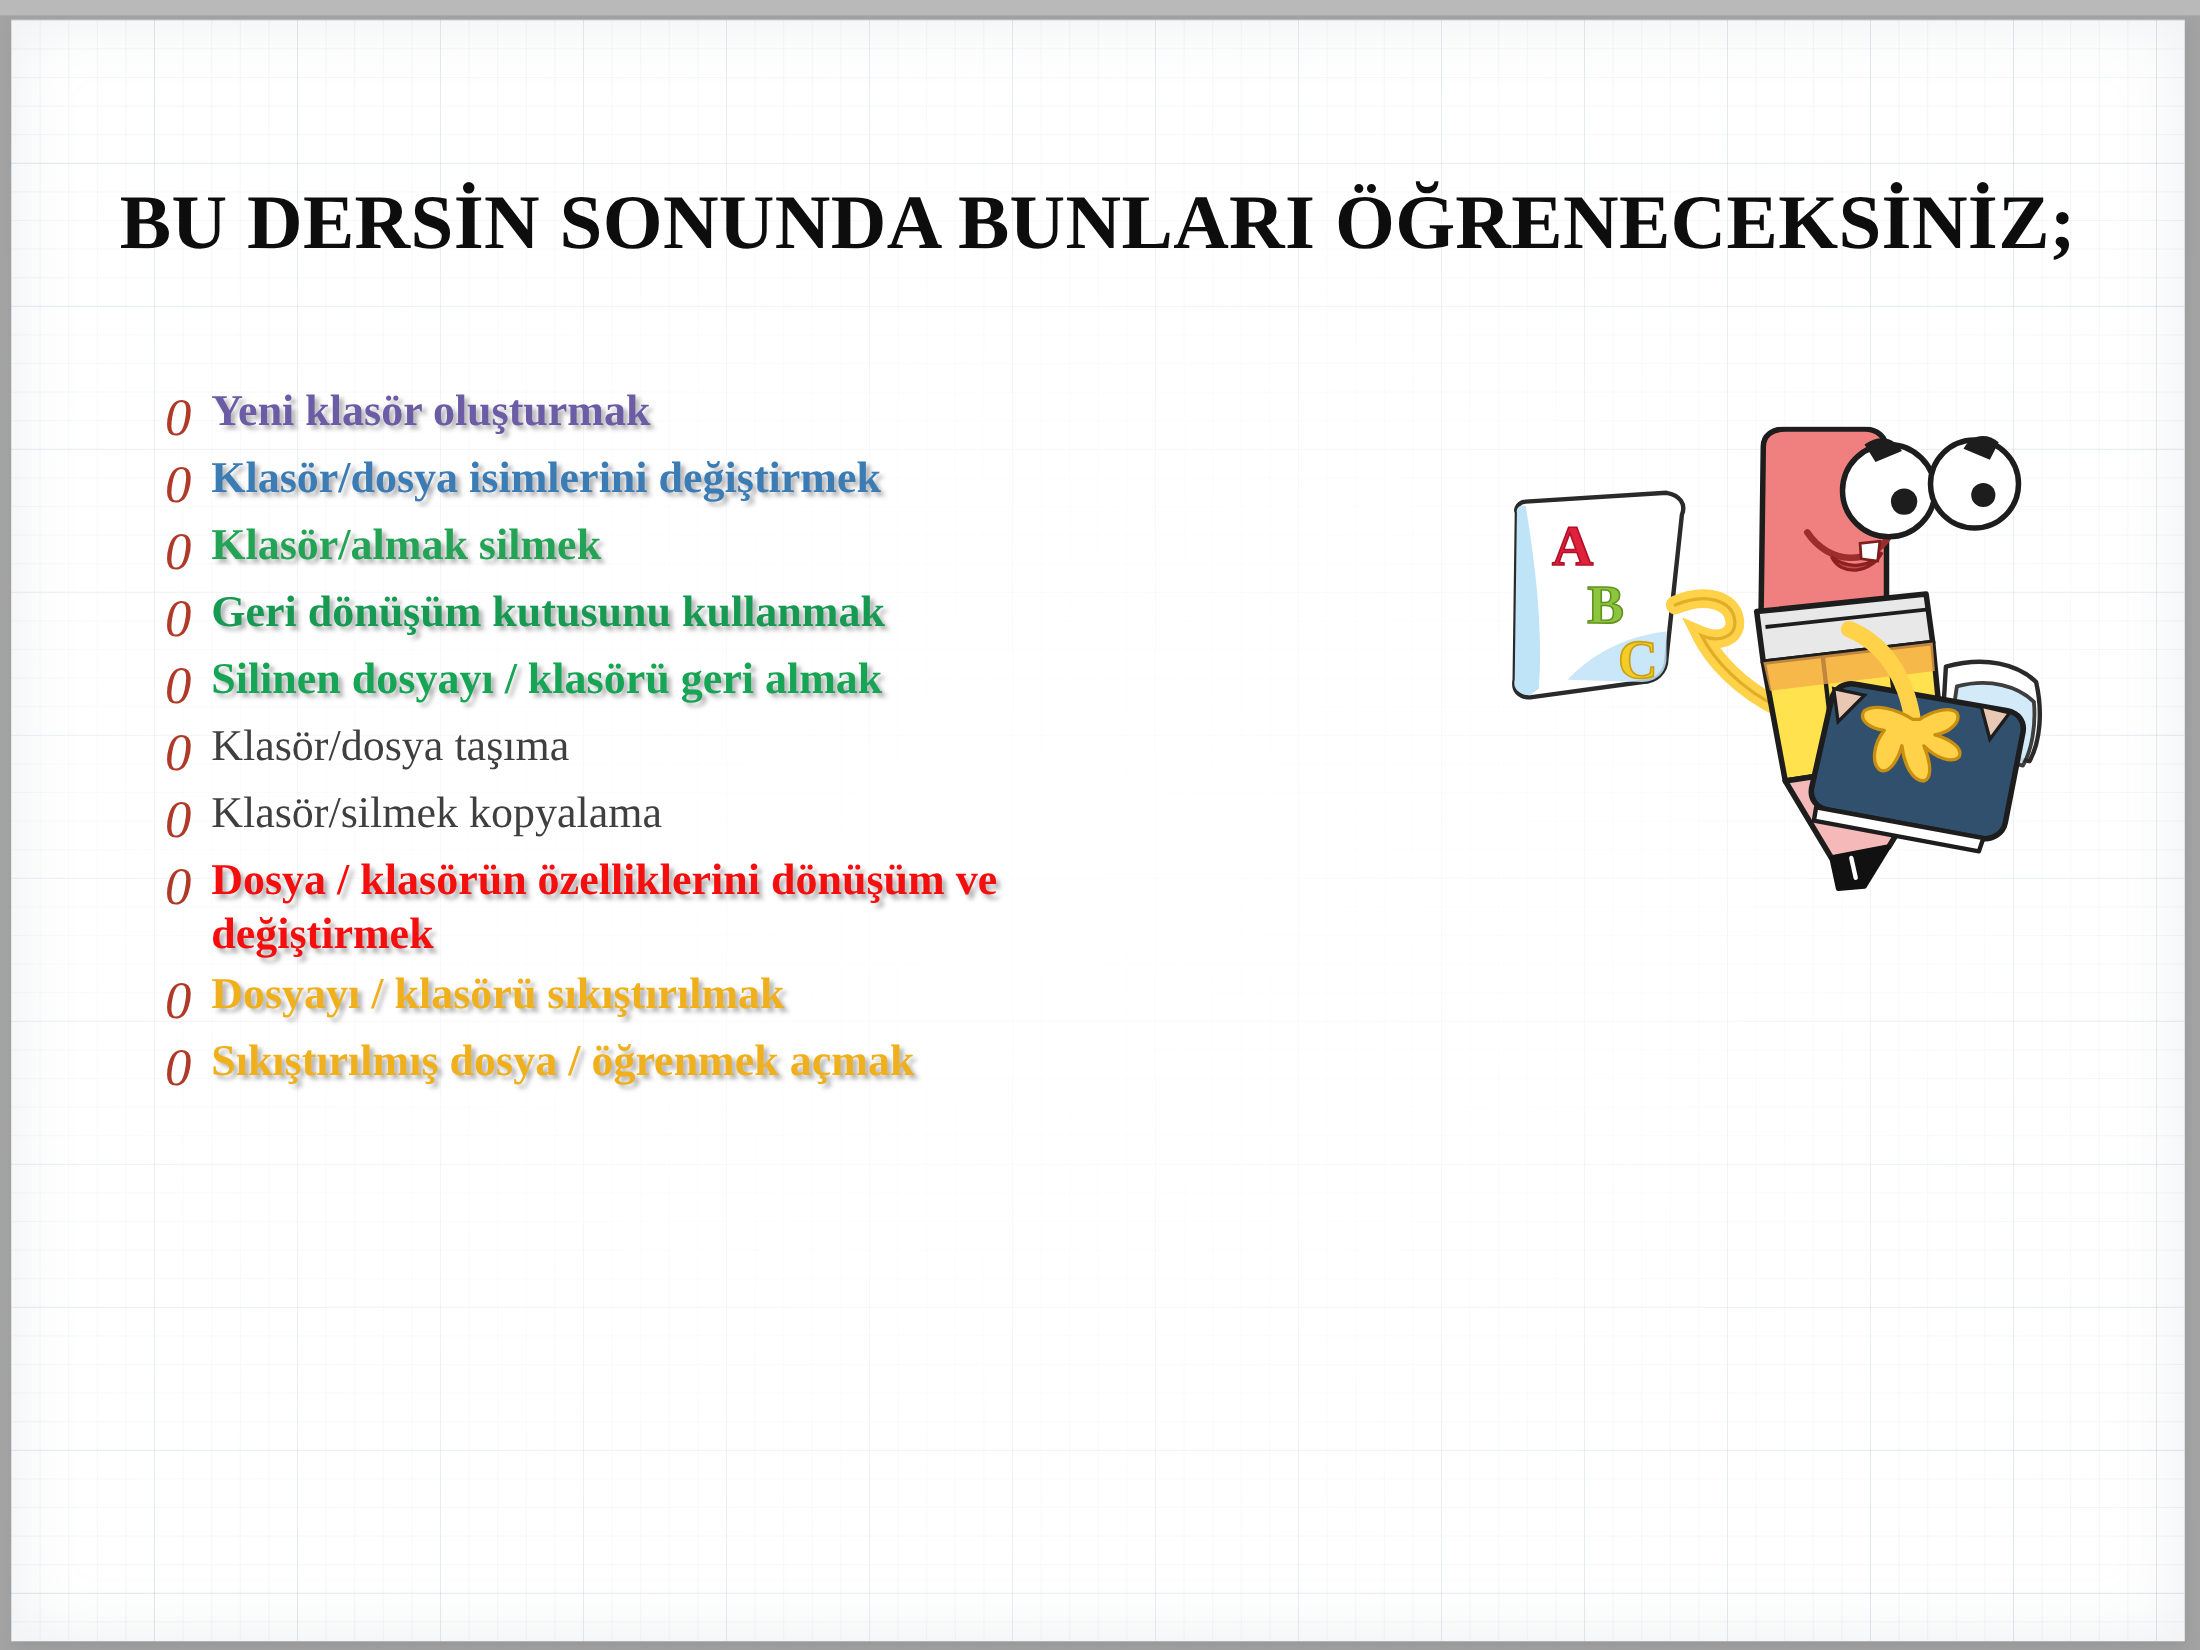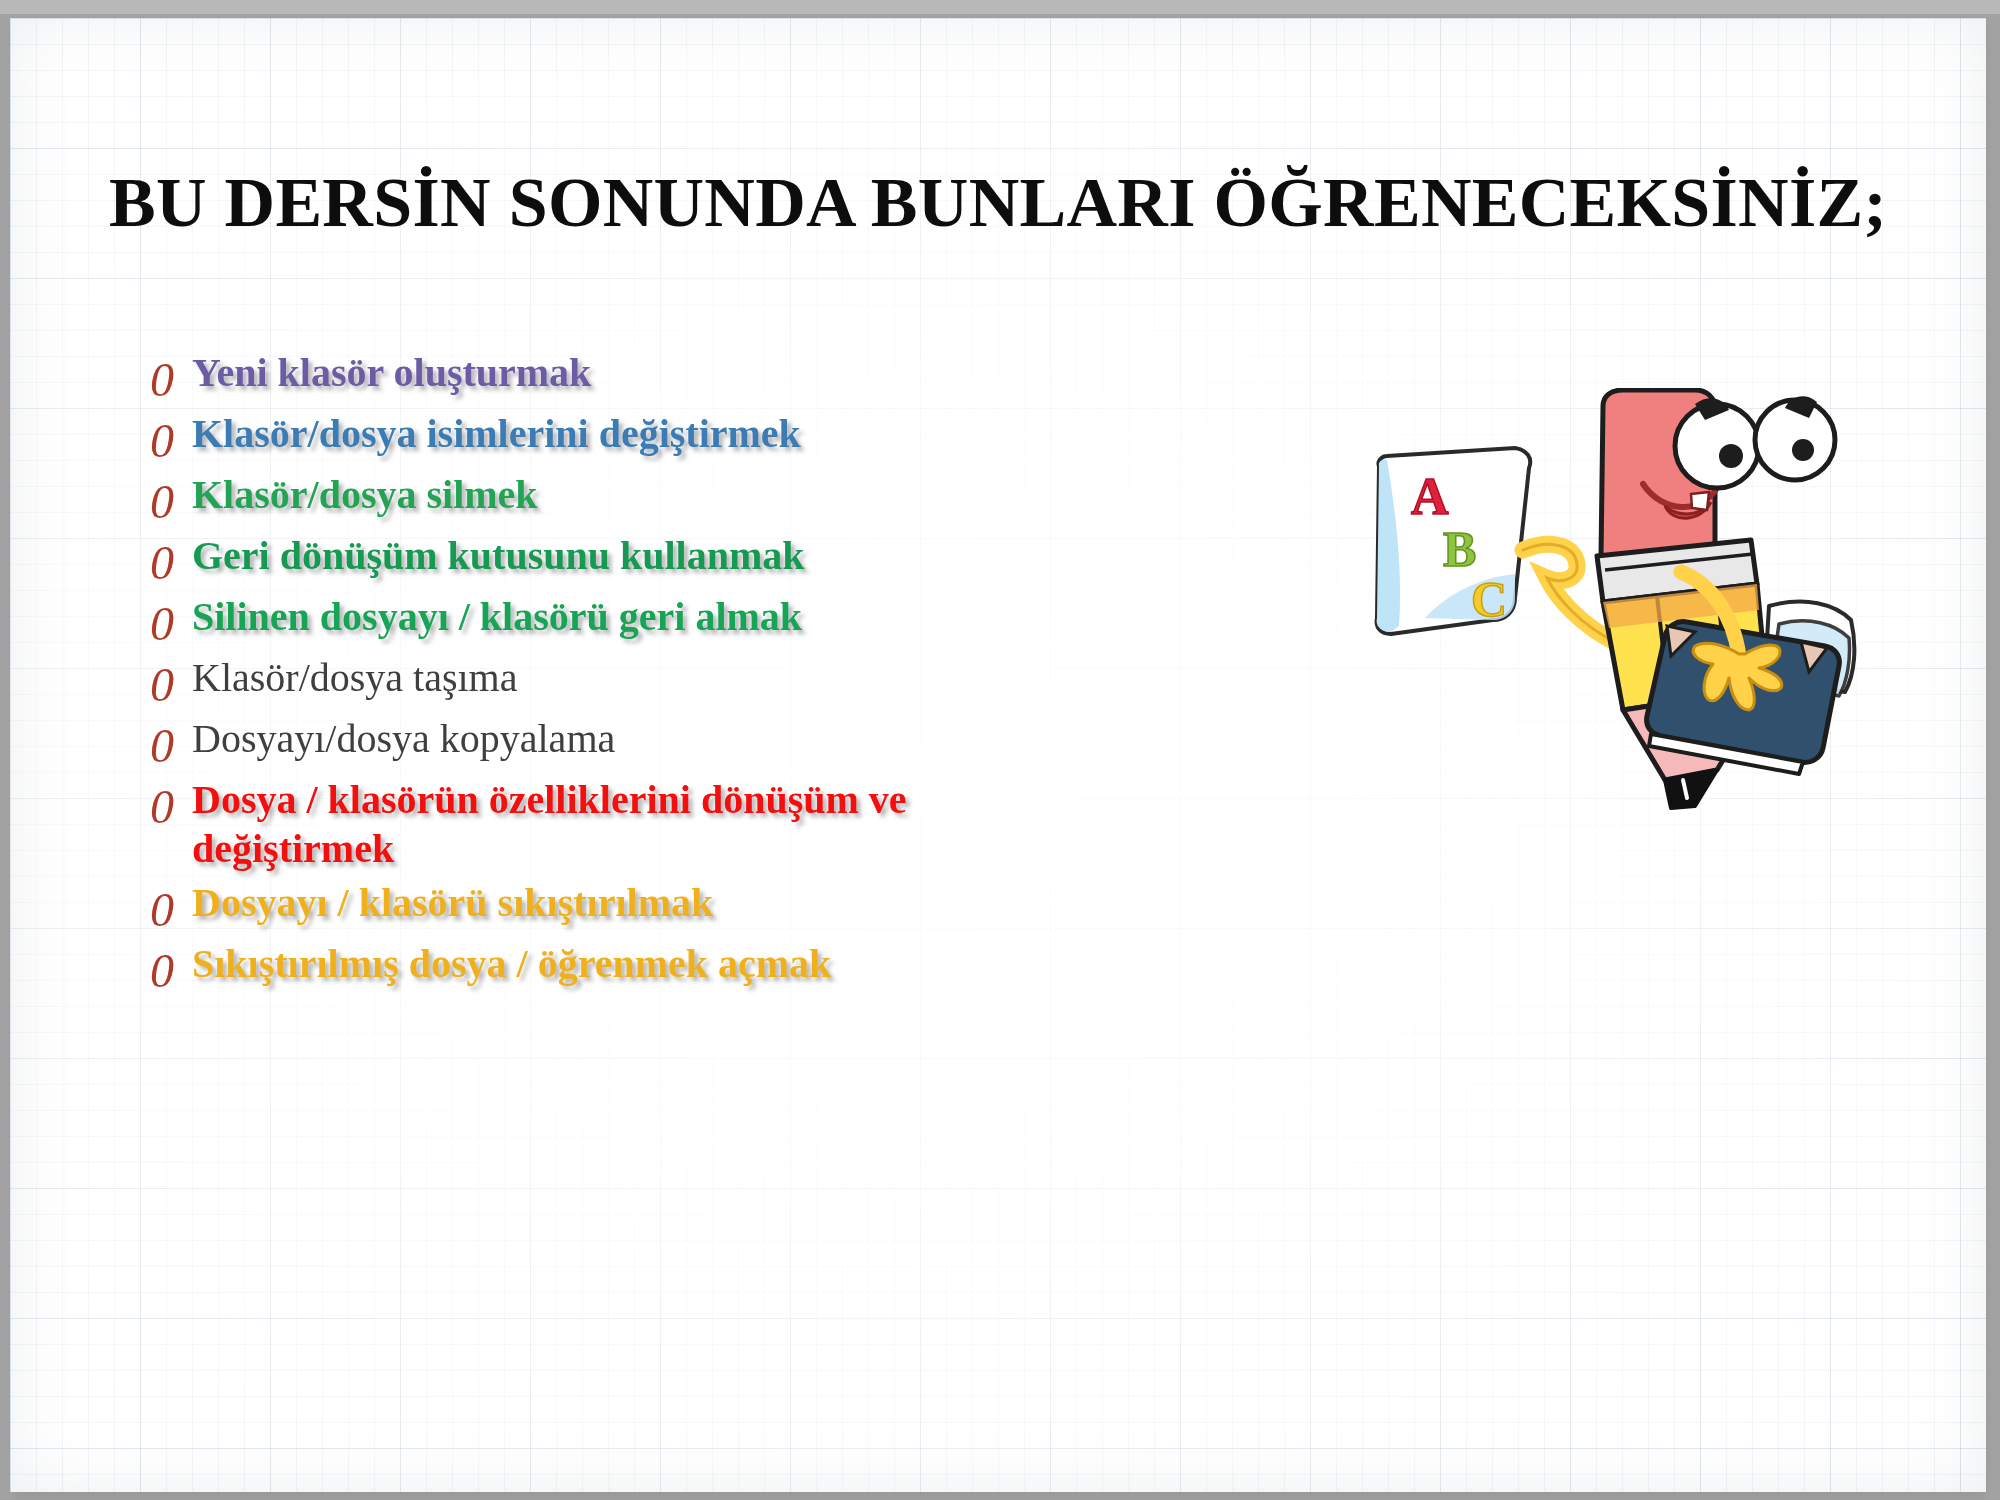--- a/index.html
+++ b/index.html
@@ -136,37 +136,37 @@
         <div class="bullet-row">
           <span class="bullet-mark" style="color: rgb(176, 58, 40);">0</span>
           <span class="bullet-text b-bold sh" style="color: rgb(107, 92, 165);">Yeni klasör oluşturmak</span>
         </div>
         <div class="bullet-row">
           <span class="bullet-mark" style="color: rgb(176, 58, 40);">0</span>
           <span class="bullet-text b-bold sh" style="color: rgb(59, 124, 181);">Klasör/dosya isimlerini değiştirmek</span>
         </div>
         <div class="bullet-row">
           <span class="bullet-mark" style="color: rgb(176, 58, 40);">0</span>
-          <span class="bullet-text b-bold sh" style="color: rgb(35, 164, 85);">Klasör/dosya silmek</span>
+          <span class="bullet-text b-bold sh" style="color: rgb(35, 164, 85);">Klasör/almak silmek</span>
         </div>
         <div class="bullet-row">
           <span class="bullet-mark" style="color: rgb(176, 58, 40);">0</span>
           <span class="bullet-text b-bold sh" style="color: rgb(22, 154, 82);">Geri dönüşüm kutusunu kullanmak</span>
         </div>
         <div class="bullet-row">
           <span class="bullet-mark" style="color: rgb(176, 58, 40);">0</span>
           <span class="bullet-text b-bold sh" style="color: rgb(22, 165, 84);">Silinen dosyayı / klasörü geri almak</span>
         </div>
         <div class="bullet-row">
           <span class="bullet-mark" style="color: rgb(176, 58, 40);">0</span>
           <span class="bullet-text b-normal" style="color: rgb(63, 63, 63);">Klasör/dosya taşıma</span>
         </div>
         <div class="bullet-row">
           <span class="bullet-mark" style="color: rgb(176, 58, 40);">0</span>
-          <span class="bullet-text b-normal" style="color: rgb(63, 63, 63);">Dosyayı/dosya kopyalama</span>
+          <span class="bullet-text b-normal" style="color: rgb(63, 63, 63);">Klasör/silmek kopyalama</span>
         </div>
         <div class="bullet-row">
           <span class="bullet-mark" style="color: rgb(176, 58, 40);">0</span>
           <span class="bullet-text b-bold sh" style="color: rgb(244, 14, 14);">Dosya / klasörün özelliklerini dönüşüm ve
 değiştirmek</span>
         </div>
         <div class="bullet-row">
           <span class="bullet-mark" style="color: rgb(176, 58, 40);">0</span>
           <span class="bullet-text b-bold sh" style="color: rgb(239, 176, 28);">Dosyayı / klasörü sıkıştırılmak</span>
         </div>

